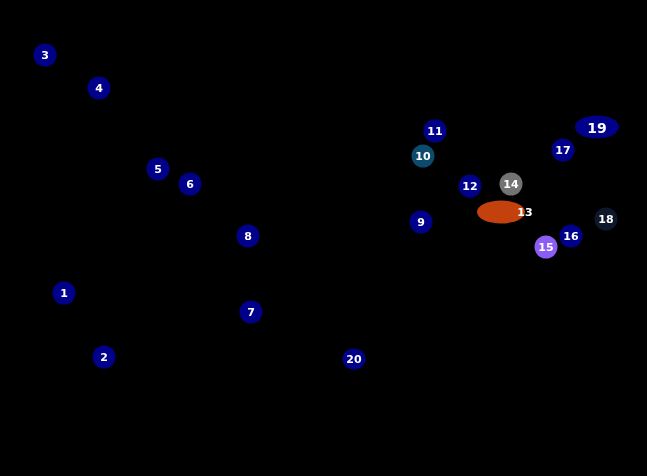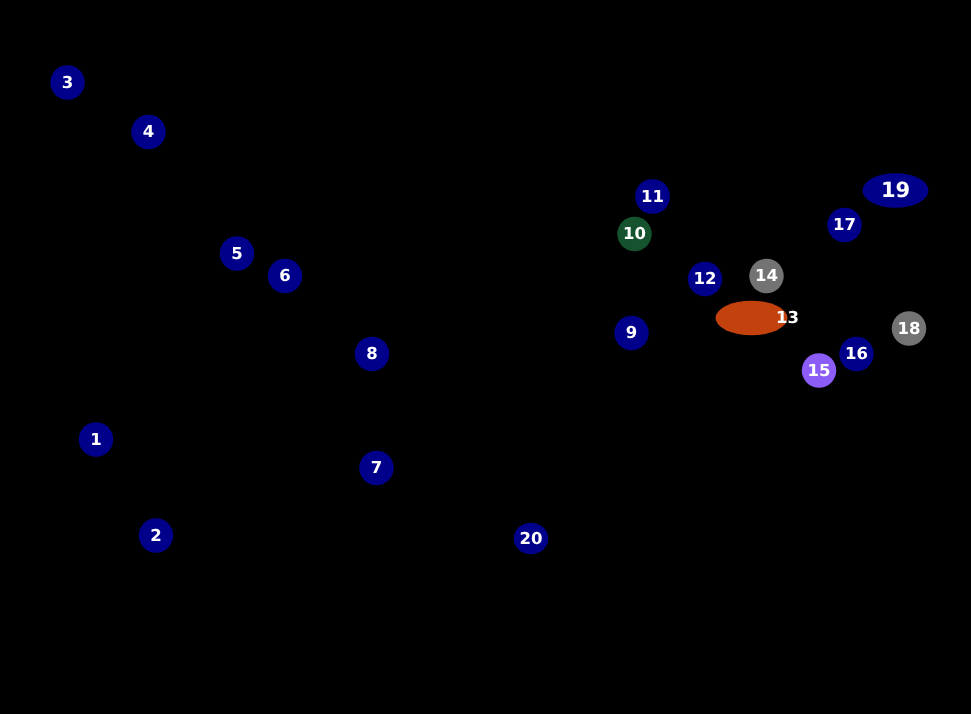--- a/index.html
+++ b/index.html
@@ -37,24 +37,24 @@
 <div id="screen" style="width: 647px; height: 476px; background: rgb(0, 0, 0);">
     <div class="marker" style="left: 64px; top: 293px; width: 23px; height: 23px; background: rgb(0, 0, 139); color: rgb(255, 255, 255); font-size: 11px;">1</div>
     <div class="marker" style="left: 104px; top: 357px; width: 23px; height: 23px; background: rgb(0, 0, 139); color: rgb(255, 255, 255); font-size: 11px;">2</div>
     <div class="marker" style="left: 45px; top: 55px; width: 23px; height: 23px; background: rgb(0, 0, 139); color: rgb(255, 255, 255); font-size: 11px;">3</div>
     <div class="marker" style="left: 99px; top: 88px; width: 23px; height: 23px; background: rgb(0, 0, 139); color: rgb(255, 255, 255); font-size: 11px;">4</div>
     <div class="marker" style="left: 158px; top: 169px; width: 23px; height: 23px; background: rgb(0, 0, 139); color: rgb(255, 255, 255); font-size: 11px;">5</div>
     <div class="marker" style="left: 190px; top: 184px; width: 23px; height: 23px; background: rgb(0, 0, 139); color: rgb(255, 255, 255); font-size: 11px;">6</div>
     <div class="marker" style="left: 251px; top: 312px; width: 23px; height: 23px; background: rgb(0, 0, 139); color: rgb(255, 255, 255); font-size: 11px;">7</div>
     <div class="marker" style="left: 248px; top: 236px; width: 23px; height: 23px; background: rgb(0, 0, 139); color: rgb(255, 255, 255); font-size: 11px;">8</div>
     <div class="marker" style="left: 421px; top: 222px; width: 23px; height: 23px; background: rgb(0, 0, 139); color: rgb(255, 255, 255); font-size: 11px;">9</div>
-    <div class="marker" style="left: 423px; top: 156px; width: 23px; height: 23px; background: #14532d; color: rgb(255, 255, 255); font-size: 11px;">10</div>
+    <div class="marker" style="left: 423px; top: 156px; width: 23px; height: 23px; background: #0c4a6e; color: rgb(255, 255, 255); font-size: 11px;">10</div>
     <div class="marker" style="left: 435px; top: 131px; width: 23px; height: 23px; background: rgb(0, 0, 139); color: rgb(255, 255, 255); font-size: 11px; border-radius: 11px;">11</div>
     <div class="marker" style="left: 470px; top: 186px; width: 23px; height: 23px; background: rgb(0, 0, 139); color: rgb(255, 255, 255); font-size: 11px;">12</div>
     <div class="marker" style="left: 501px; top: 212px; width: 23px; height: 23px; background: #c2410c; color: rgb(255, 255, 255); font-size: 11px; padding-left: 48px;">13</div>
     <div class="marker" style="left: 511px; top: 184px; width: 23px; height: 23px; background: #737373; color: rgb(255, 255, 255); font-size: 11px;">14</div>
     <div class="marker" style="left: 546px; top: 247px; width: 23px; height: 23px; background: #8b5cf6; color: rgb(255, 255, 255); font-size: 11px;">15</div>
     <div class="marker" style="left: 571px; top: 236px; width: 23px; height: 23px; background: rgb(0, 0, 139); color: rgb(255, 255, 255); font-size: 11px; text-align: right;">16</div>
     <div class="marker" style="left: 563px; top: 150px; width: 23px; height: 23px; background: rgb(0, 0, 139); color: rgb(255, 255, 255); font-size: 11px;">17</div>
-    <div class="marker" style="left: 606px; top: 219px; width: 23px; height: 23px; background: #737373; color: rgb(255, 255, 255); font-size: 11px;">18</div>
+    <div class="marker" style="left: 606px; top: 219px; width: 23px; height: 23px; background: #0f172a; color: rgb(255, 255, 255); font-size: 11px;">18</div>
     <div class="marker" style="left: 597px; top: 127px; width: 44px; height: 23px; background: rgb(0, 0, 139); color: rgb(255, 255, 255); font-size: 14px;">19</div>
     <div class="marker" style="left: 330px; top: 359px; width: 23px; height: 21px; background: rgb(0, 0, 139); color: rgb(255, 255, 255); font-size: 11px; margin-left: 24px;">20</div>
   </div>
 
 </body></html>

